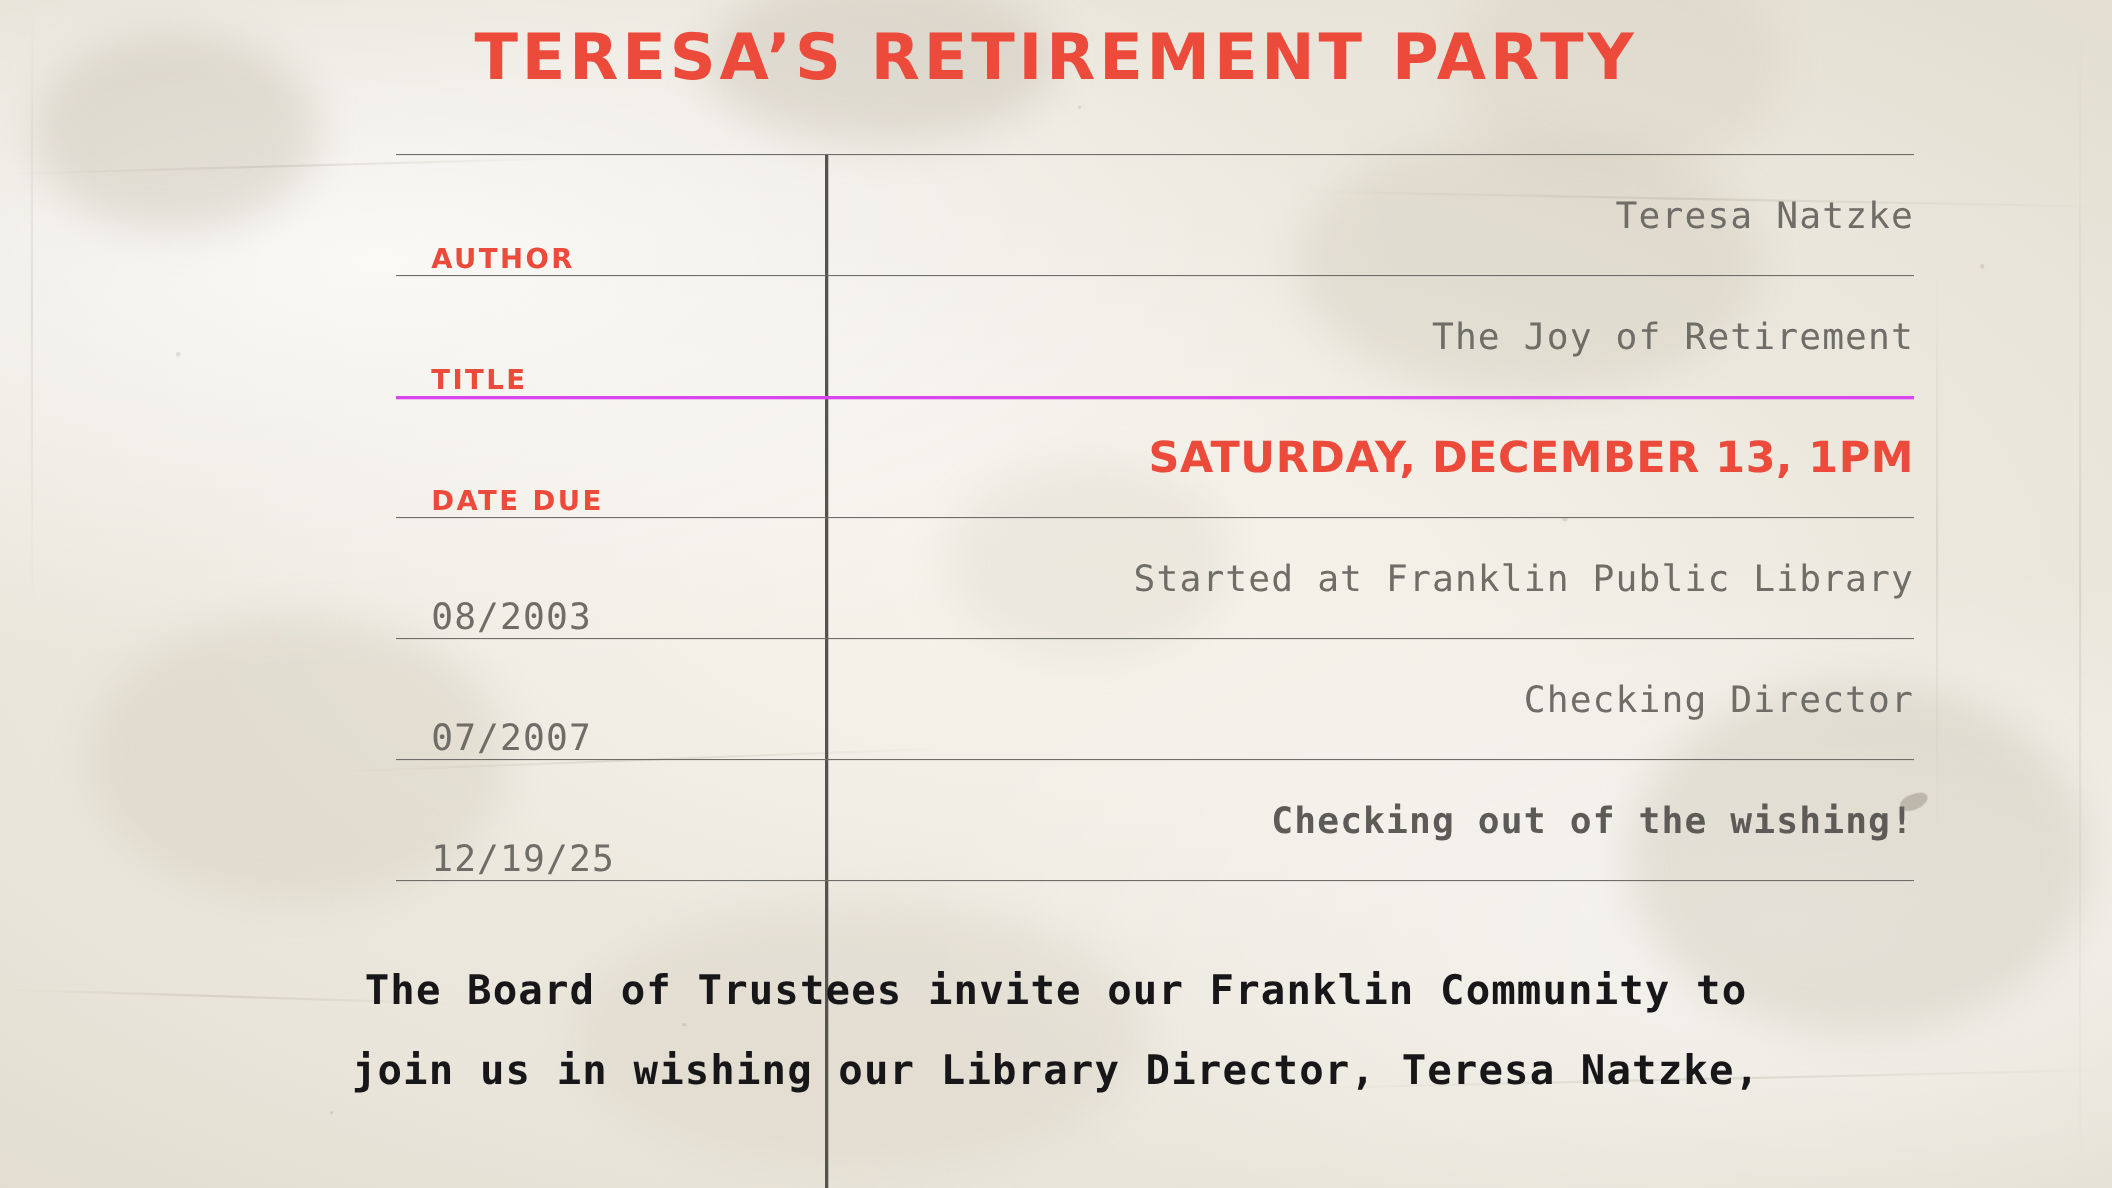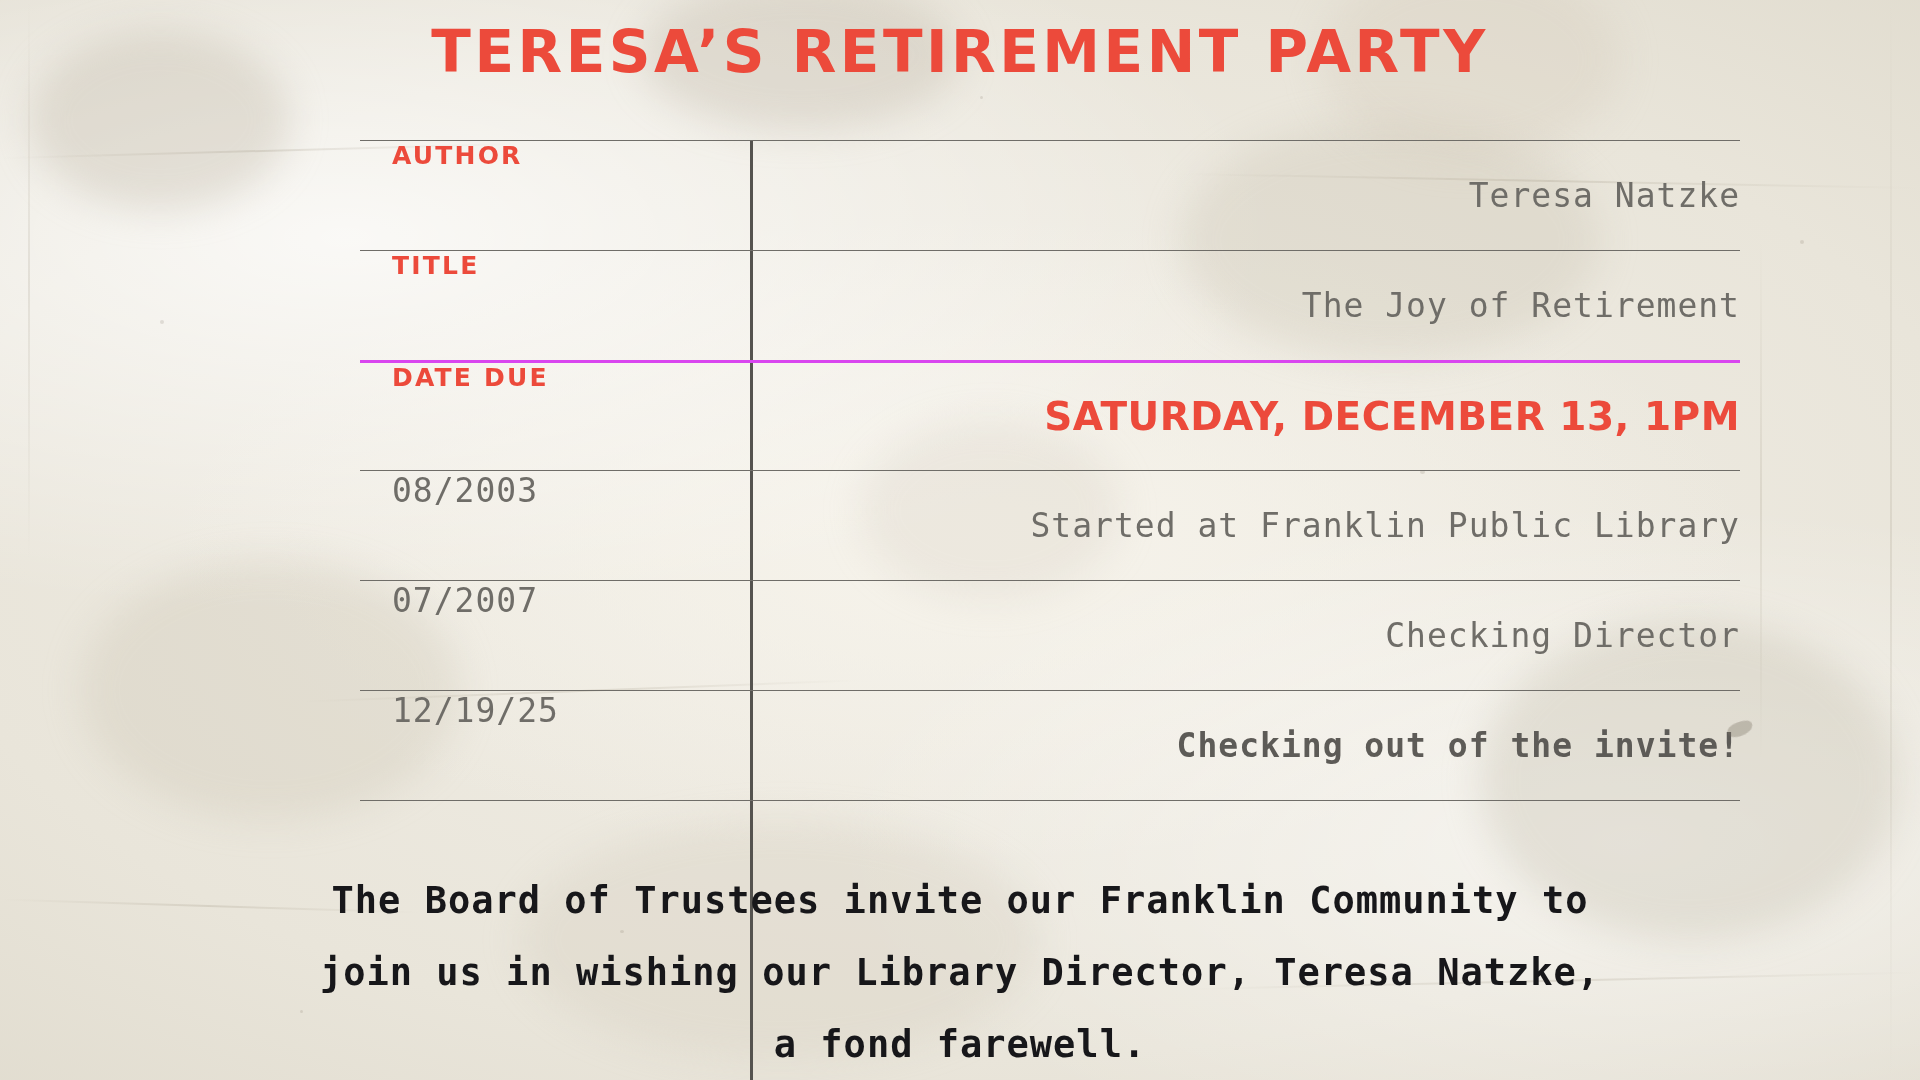--- a/index.html
+++ b/index.html
@@ -99,21 +99,21 @@
     border-top: 1.5px solid #6f6d68;
     height: 110px;
     box-sizing: border-box;
   }
   .row.strong-top { border-top: 3px solid #d946ef; }
   .row .label {
     width: 395px;
     box-sizing: border-box;
     padding-left: 32px;
     display: flex;
-    align-items: flex-start;
+    align-items: flex-end;
     height: 100%;
   }
   .row .value {
     flex: 1;
     box-sizing: border-box;
     padding-left: 62px;
     display: flex;
     align-items: center;
     height: 100%;
     justify-content: flex-end;
@@ -275,28 +275,27 @@
       <div class="value">
         <span class="mono-value">Checking Director</span>
       </div>
     </div>
 
     <div class="row">
       <div class="label">
         <span class="date-label">12/19/25</span>
       </div>
       <div class="value">
-        <span class="mono-value bold">Checking out of the invite!</span>
+        <span class="mono-value bold">Checking out of the wishing!</span>
       </div>
     </div>
 
     <div class="card-bottom"></div>
   </div>
 
   <div class="smudge"></div>
 
   <div class="footer">
     <div>The Board of Trustees invite our Franklin Community to</div>
     <div>join us in wishing our Library Director, Teresa Natzke,</div>
-    <div>a fond farewell.</div>
   </div>
 
 </div>
 
 </body></html>

